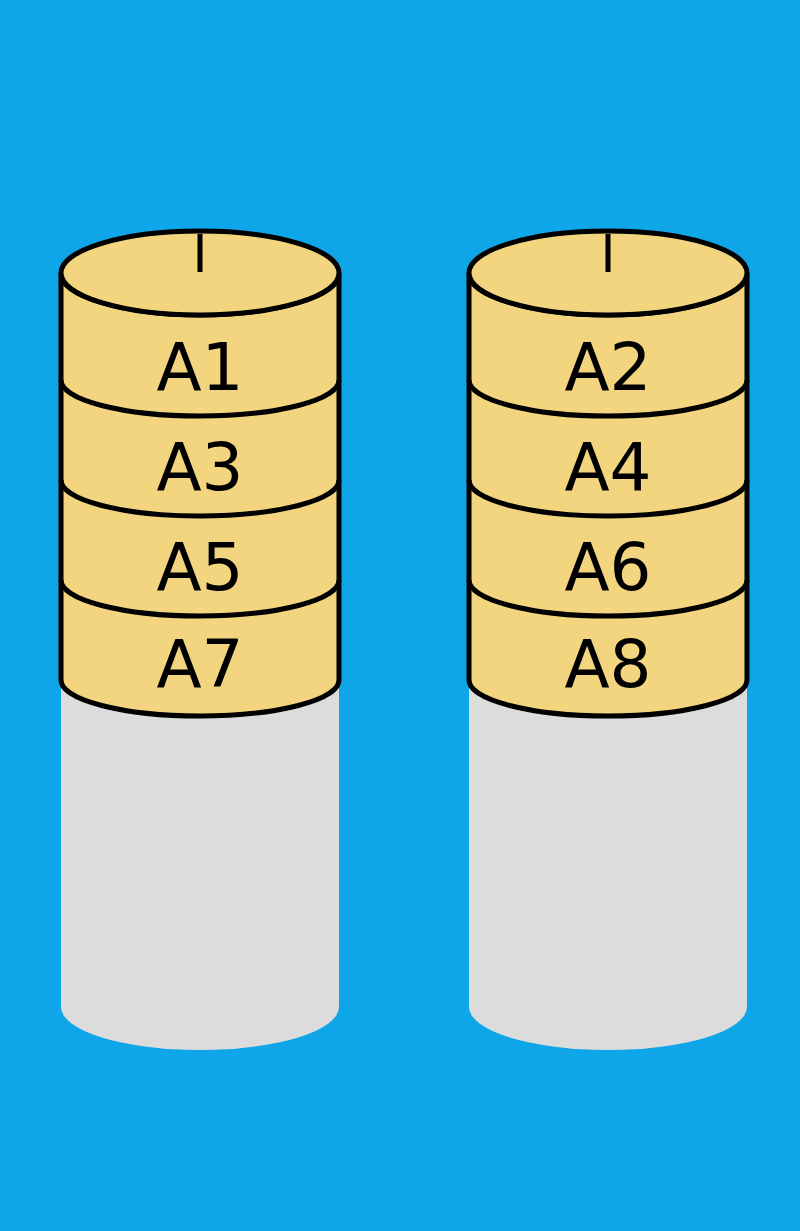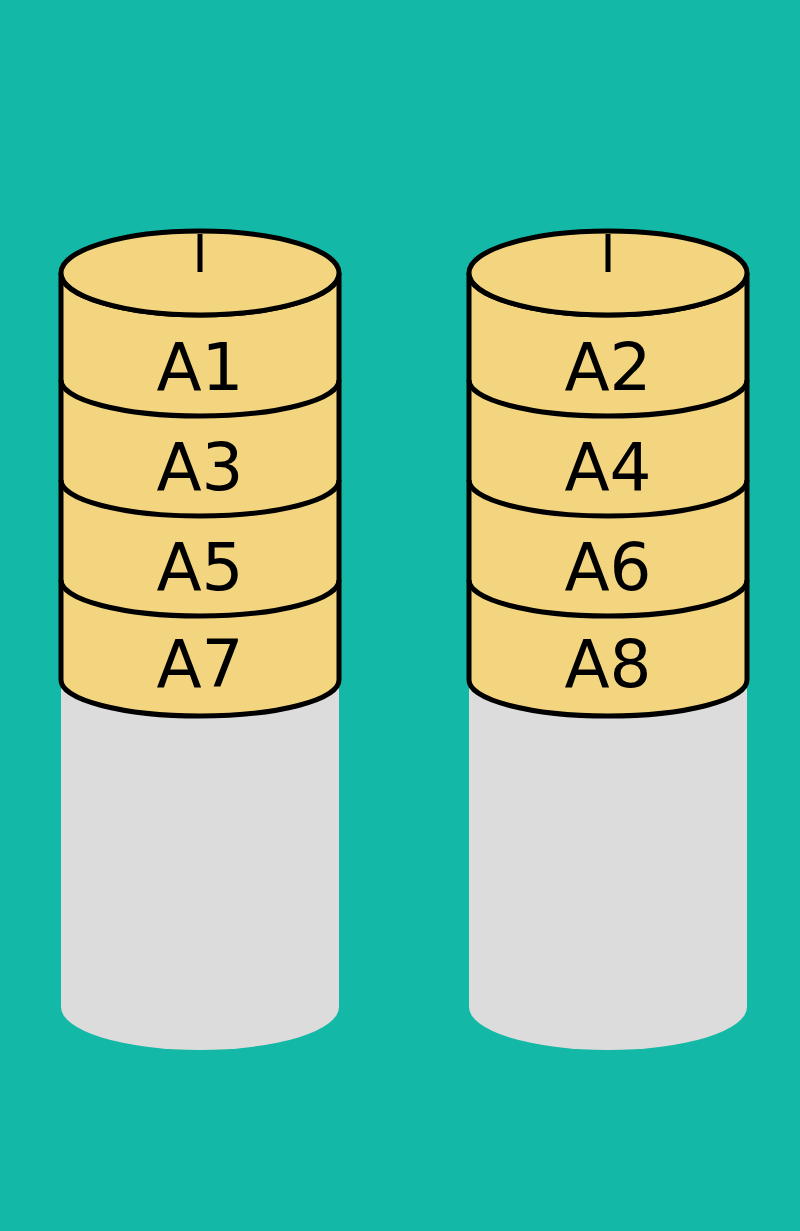--- a/index.html
+++ b/index.html
@@ -3,21 +3,21 @@
 <meta charset="utf-8">
 <style>
   html, body {
     margin: 0;
     padding: 0;
     background: #000000;
   }
   .stage {
     width: 800px;
     height: 1231px;
-    background: #14b8a6;
+    background: #0ea5e9;
     overflow: hidden;
     text-align: right;
   }
   svg text {
     font-family: "DejaVu Sans", "Liberation Sans", sans-serif;
     font-size: 66px;
     fill: #000000;
     text-anchor: middle;
   }
 </style>

